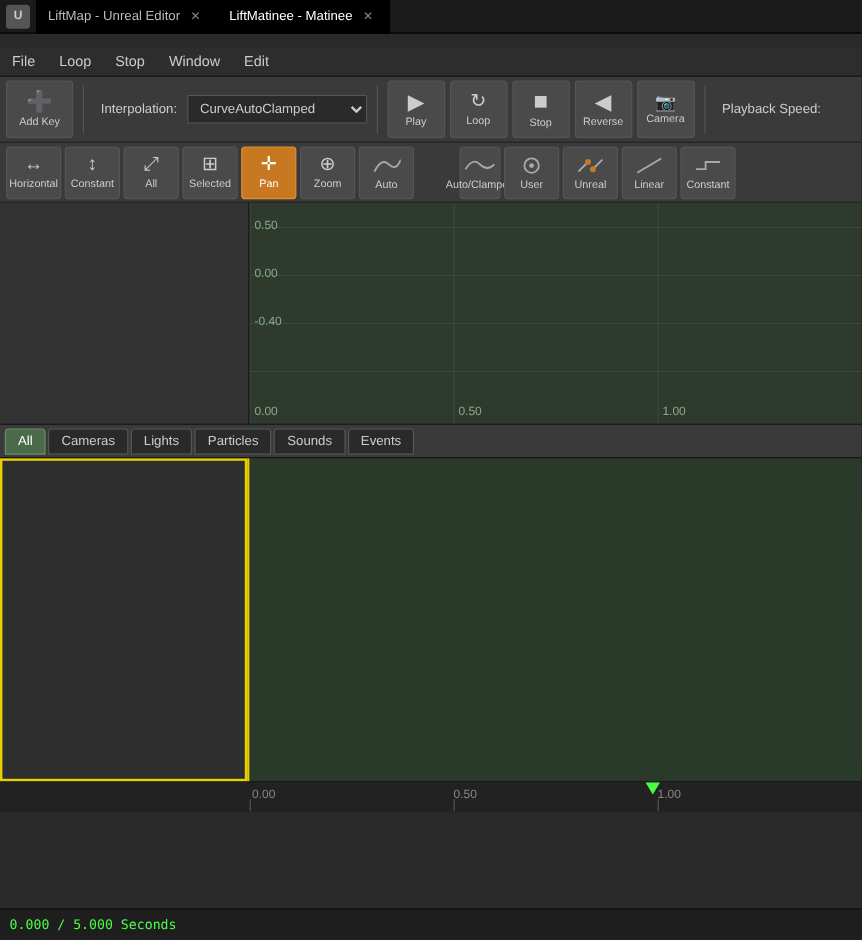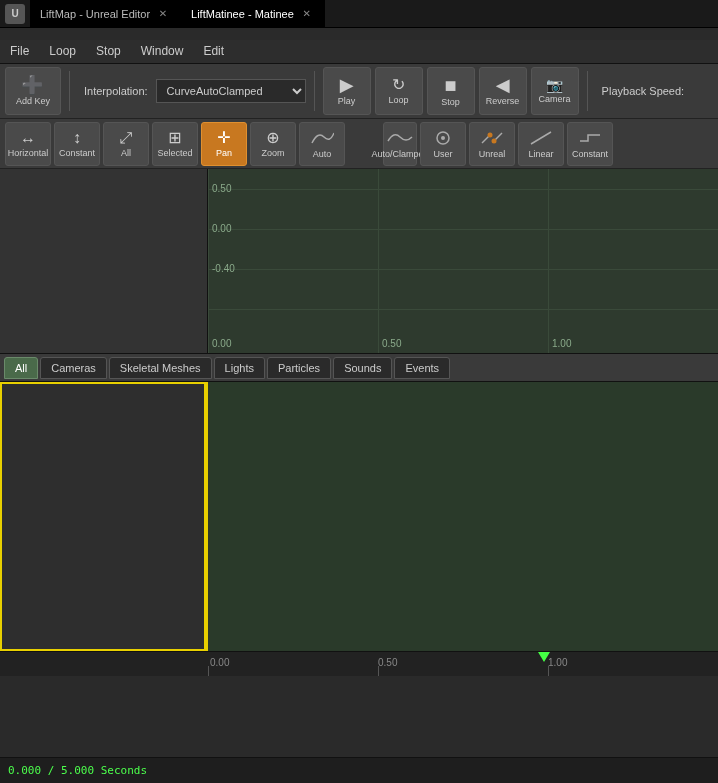--- a/index.html
+++ b/index.html
@@ -465,21 +465,20 @@
 
     <span class="grid-label" style="left:4px; bottom:4px;">0.00</span>
     <span class="grid-label" style="left:174px; bottom:4px;">0.50</span>
     <span class="grid-label" style="left:344px; bottom:4px;">1.00</span>
   </div>
 </div>
 
 <div id="filter-tabs">
   <div class="filter-tab active">All</div>
   <div class="filter-tab">Cameras</div>
-  <div class="filter-tab">Skeletal Meshes</div>
   <div class="filter-tab">Lights</div>
   <div class="filter-tab">Particles</div>
   <div class="filter-tab">Sounds</div>
   <div class="filter-tab">Events</div>
 </div>
 
 <div id="tracks-area">
   <div id="track-names">
     <div class="track-selected-outline"></div>
   </div>

